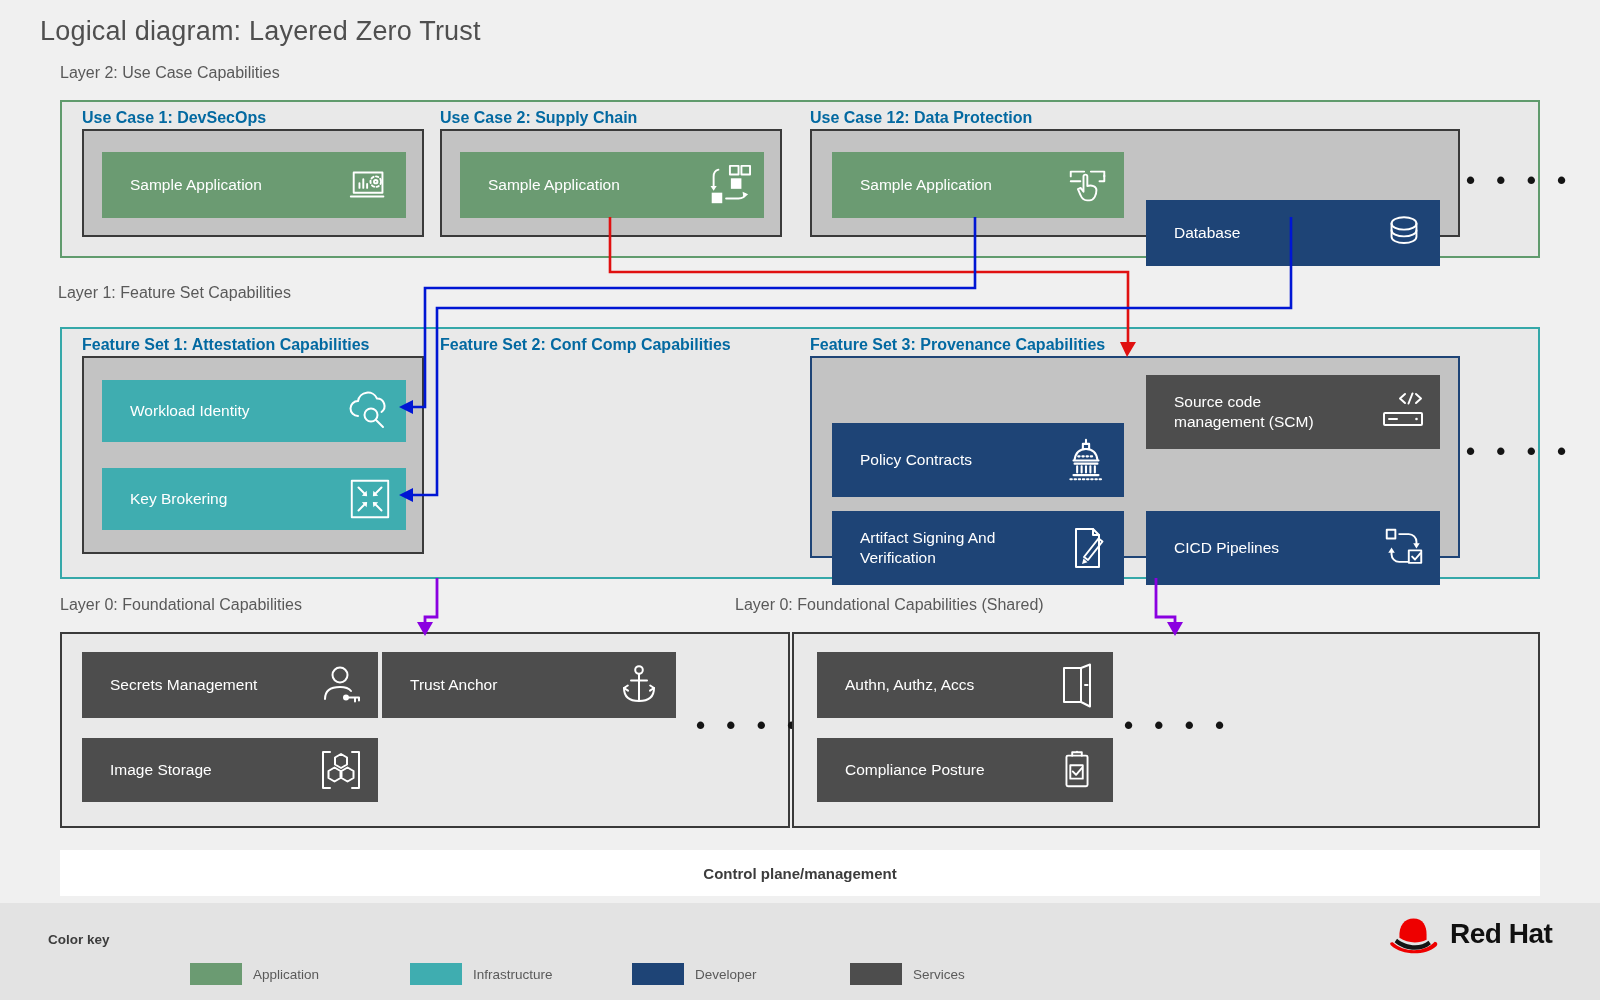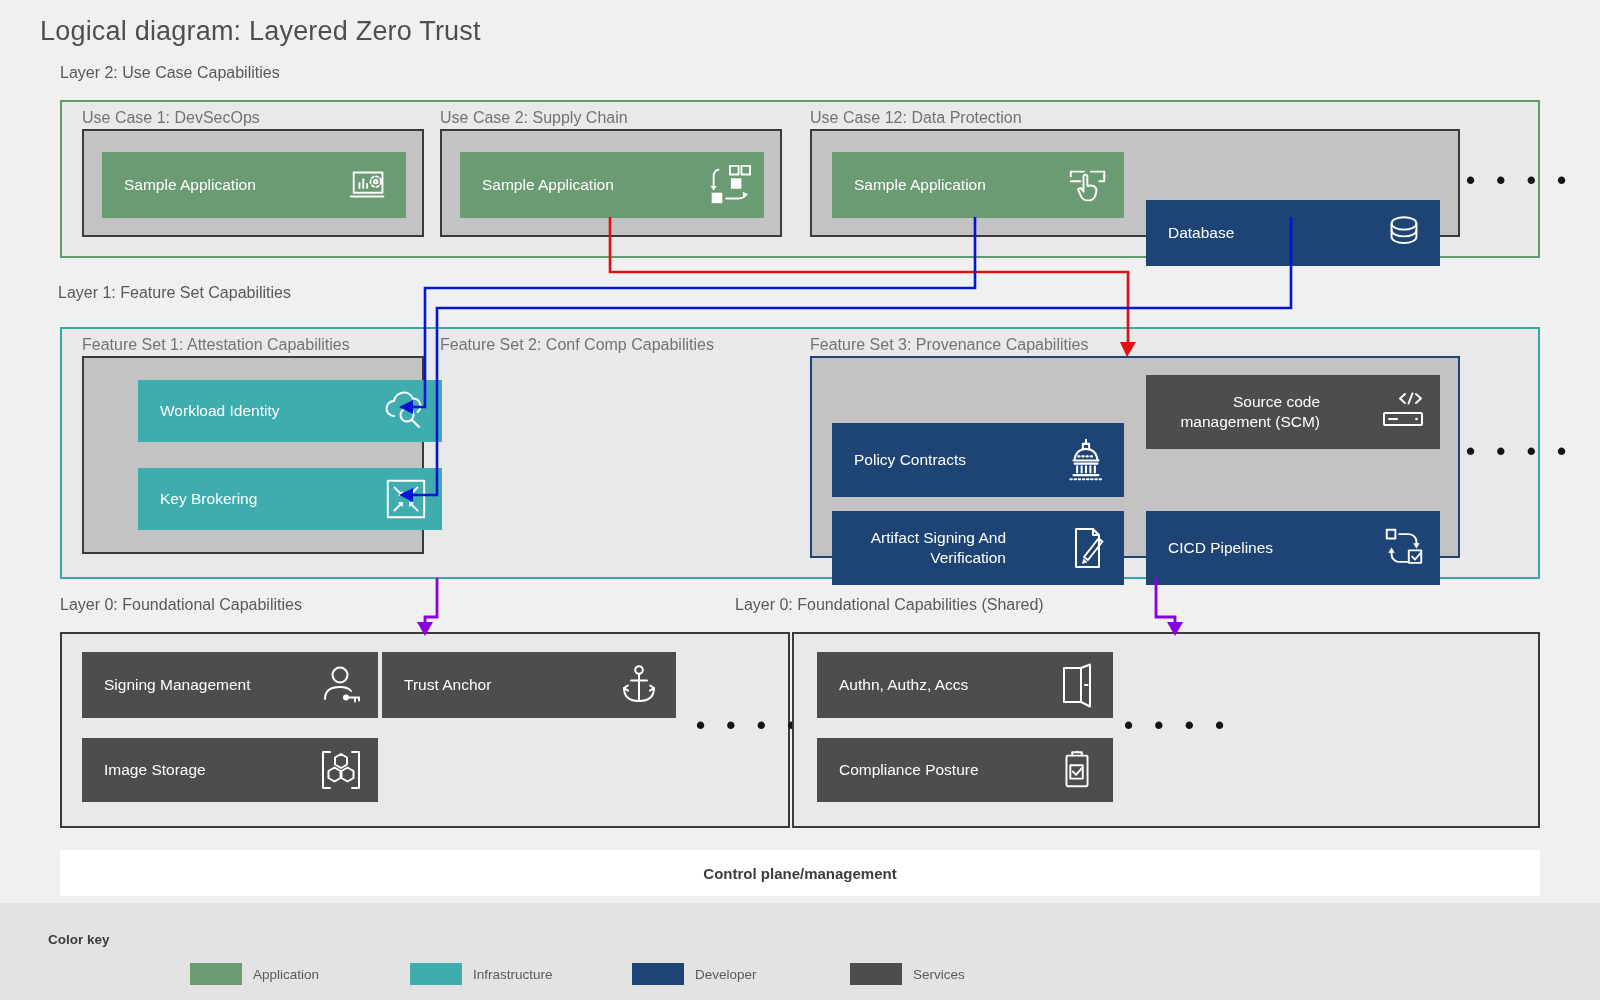--- a/index.html
+++ b/index.html
@@ -1,28 +1,28 @@
 <!DOCTYPE html>
 <html><head>
 <meta charset="utf-8">
 <style>
   html,body{margin:0;padding:0;width:1600px;height:1000px;overflow:hidden;
     background:#f0f0f0;font-family:"Liberation Sans",sans-serif;}
   .page{position:relative;width:1600px;height:780px;}
   .title{position:absolute;left:40px;top:16px;margin:0;font-size:27px;font-weight:400;color:#4f4f4f;letter-spacing:.2px;}
   .section-label{position:absolute;font-size:16px;color:#595959;white-space:nowrap;}
   .layer-box{position:absolute;background:#e9e9e9;border:2px solid #3a3a3a;box-sizing:border-box;}
-  .glabel{position:absolute;font-size:16px;color:#737373;white-space:nowrap;}
+  .glabel{position:absolute;font-size:16px;color:#0369a1;white-space:nowrap;font-weight:bold;}
   .group{position:absolute;background:#c3c3c3;border:2px solid #3a3a3a;box-sizing:border-box;}
   .tile{position:absolute;box-sizing:border-box;display:flex;align-items:center;
-    padding-left:22px;color:#fff;font-size:15.5px;line-height:1.28;text-align:right;}
+    padding-left:28px;color:#fff;font-size:15.5px;line-height:1.28;}
   .tile .tlabel{max-width:152px;}
   .tile svg{position:absolute;right:13px;top:50%;transform:translateY(-50%);}
   .application{background:#6b9b72;}
-  .infrastructure{background:#3fadb0;margin-left:36px;}
+  .infrastructure{background:#3fadb0;}
   .developer{background:#1e4476;margin-top:48px;}
   .services{background:#4d4d4d;}
   .dots{position:absolute;font-size:26px;font-weight:bold;color:#141414;letter-spacing:7px;white-space:nowrap;}
   .controlbar{position:absolute;left:60px;top:850px;width:1480px;height:46px;background:#ffffff;
     display:flex;align-items:center;justify-content:center;font-size:15px;font-weight:bold;color:#3c3c3c;}
   .footer{position:absolute;left:0;top:903px;width:1600px;height:97px;background:#e3e3e3;}
   .colorkey-label{position:absolute;left:48px;top:932px;font-size:13.5px;font-weight:bold;color:#3c3c3c;}
   .key-item{position:absolute;top:929px;display:flex;align-items:center;gap:11px;margin-top:34px;}
   .swatch{display:inline-block;width:52px;height:22px;}
   .klabel{font-size:13.5px;color:#5a5a5a;}
@@ -175,21 +175,21 @@
     </div>
 
     <div class="dots" style="left:1404px;top:107px">• • • •</div>
   </div>
 
   <div class="section-label" style="left:60px;top:596px">Layer 0: Foundational Capabilities</div>
   <div class="section-label" style="left:735px;top:596px">Layer 0: Foundational Capabilities (Shared)</div>
 
   <div class="layer-box" style="left:60px;top:632px;width:730px;height:196px">
     <div class="tile services" style="left:20px;top:18px;width:296px;height:66px">
-      <span class="tlabel">Signing Management</span>
+      <span class="tlabel">Secrets Management</span>
       <svg class="icon" width="48" height="48" viewBox="0 0 48 48">
         <circle cx="23" cy="14" r="7.5"></circle>
         <path d="M8 38 q0 -12 15 -12 q8 0 11 4"></path>
         <circle cx="29" cy="36.5" r="3" fill="#fff" stroke="none"></circle>
         <path d="M32 36.5 h10 M38 36.5 v4 M42 36.5 v3"></path>
       </svg>
     </div>
     <div class="tile services" style="left:320px;top:18px;width:294px;height:66px">
       <span class="tlabel">Trust Anchor</span>
       <svg class="icon" width="48" height="48" viewBox="0 0 48 48">
@@ -252,20 +252,28 @@
   </div>
   <div class="key-item" style="left:632px">
     <span class="swatch" style="background: rgb(30, 68, 118);"></span>
     <span class="klabel">Developer</span>
   </div>
   <div class="key-item" style="left:850px">
     <span class="swatch" style="background: rgb(77, 77, 77);"></span>
     <span class="klabel">Services</span>
   </div>
 
+  <div class="brand">
+    <svg width="58" height="48" viewBox="0 0 60 48">
+      <path d="M16 28 c-1 -13 5.5 -20 14.5 -20 c10 0 13.5 8 13.5 16 l0 6 c-9 4.5 -20 3.5 -28 -2 z" fill="#ee0000"></path>
+      <path d="M13.5 29 c8.5 7.5 24 9.5 32.5 2 l2.5 3.5 c-9.5 8.5 -27 7.5 -37.5 -2 z" fill="#141414"></path>
+      <path d="M9 32.5 c11.5 10.5 32 11.5 43.5 -0.5 c2.6 0.4 3.6 2.6 1.6 4.6 c-12.5 10.5 -35.5 9.5 -47 -1 c-1.6 -2 -0.4 -3.4 1.9 -3.1 z" fill="#ee0000"></path>
+    </svg>
+    <span class="brand-text">Red Hat</span>
+  </div>
 
   <svg class="overlay" viewBox="0 0 1600 1000">
 
     <path d="M610 217 V272 H1128 V344" stroke="#e01010" stroke-width="2.6" fill="none"></path>
     <polygon points="1120,342 1136,342 1127,357" fill="#e01010"></polygon>
 
     <path d="M975 217 V288 H425 V407 H412" stroke="#0016d4" stroke-width="2.6" fill="none"></path>
     <polygon points="413,400 413,414 399,407" fill="#0016d4"></polygon>
 
     <path d="M1291 217 V308 H437 V495 H412" stroke="#0016d4" stroke-width="2.6" fill="none"></path>

